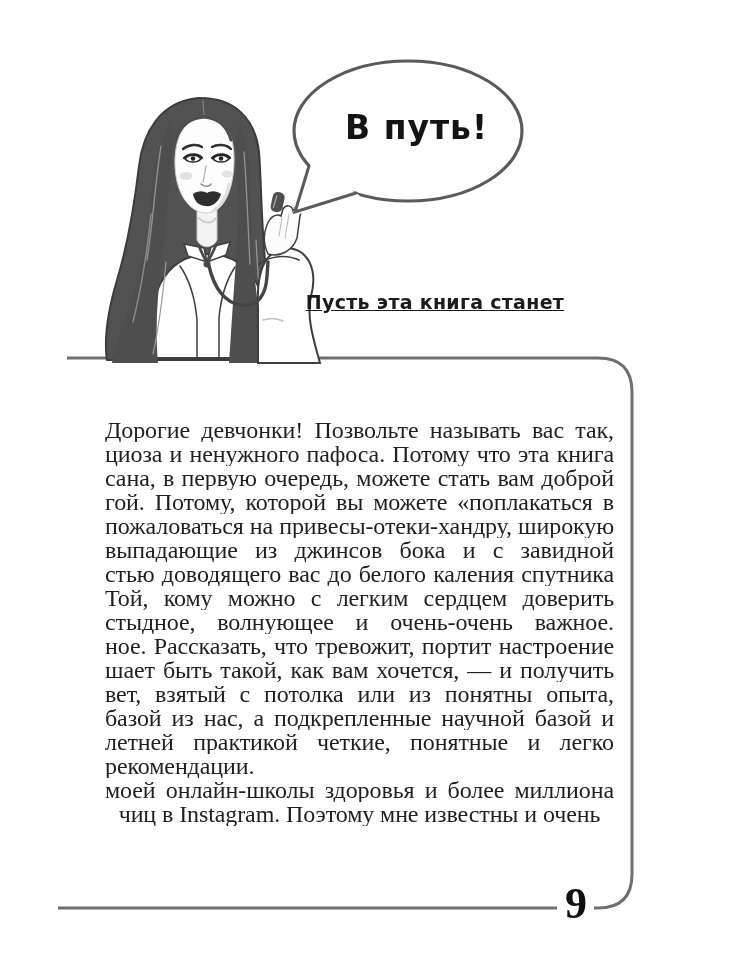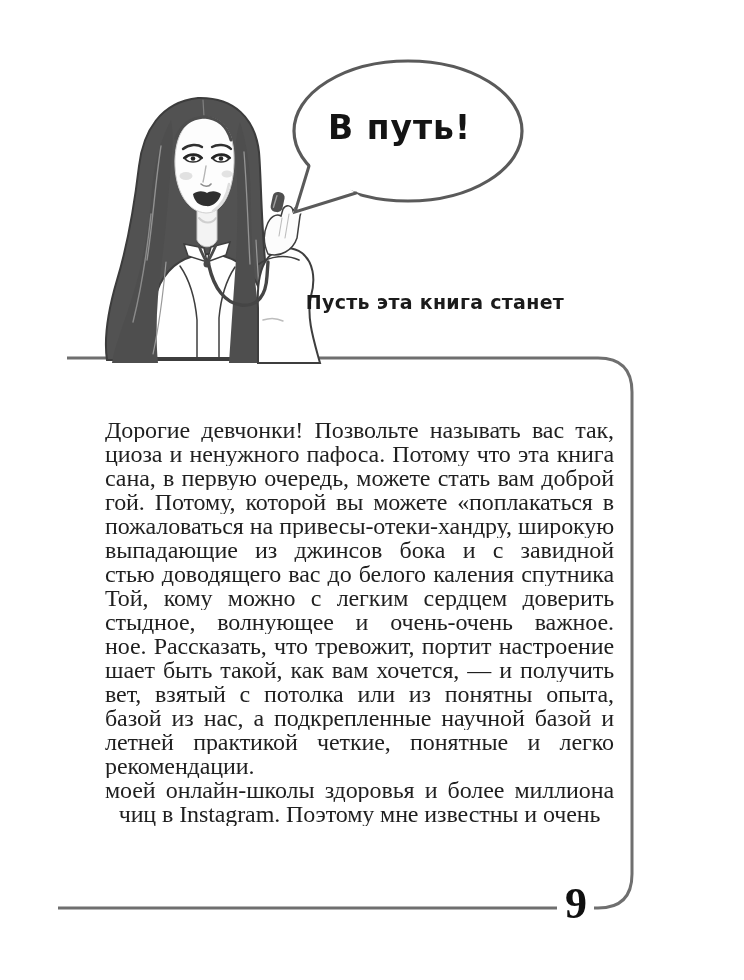--- a/index.html
+++ b/index.html
@@ -2,30 +2,30 @@
 <html><head>
 <meta charset="utf-8">
 <style>
   html,body{margin:0;padding:0;}
   body{background:#ffffff;width:744px;height:980px;position:relative;overflow:hidden;
        font-family:"Liberation Serif", serif;}
   .page{position:absolute;inset:0;width:744px;height:980px;background:#fff;}
   svg.art{position:absolute;left:0;top:0;width:744px;height:980px;}
 
   .bubble-text{
-    position:absolute;left:328px;top:108px;width:160px;text-align:left;
+    position:absolute;left:328px;top:108px;width:160px;text-align:right;
     font-family:"DejaVu Sans", sans-serif;font-weight:bold;font-size:33px;
     color:#141414;letter-spacing:1px;white-space:nowrap;
   }
   .caption{
     position:absolute;left:305px;top:289px;width:260px;text-align:center;
     font-family:"DejaVu Sans", sans-serif;font-weight:bold;font-size:19px;
     line-height:26px;color:#1b1b1b;letter-spacing:0.3px;
   }
-  .caption div{white-space:nowrap;}
+  .caption div{white-space:nowrap;text-decoration:underline;}
 
   .body-text{
     position:absolute;left:105px;top:418px;width:509px;
     font-size:24px;line-height:24px;color:#1f1f1f;letter-spacing:-0.1px;
   }
   .body-text .line{
     text-align:justify;text-align-last:justify;height:24px;overflow:hidden;
   }
   .body-text .line.noj{text-align:center;text-align-last:left;}
   .body-text .line.ind{text-indent:23px;}

